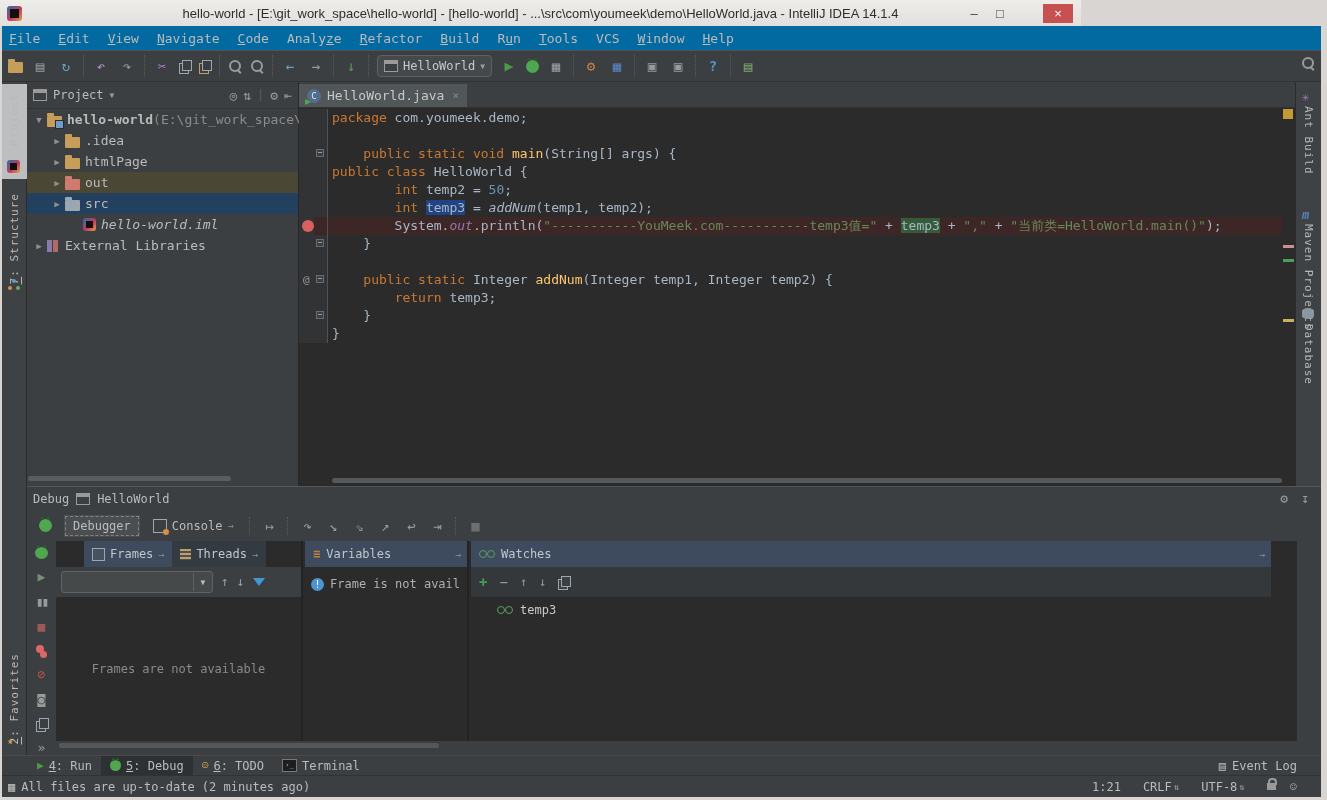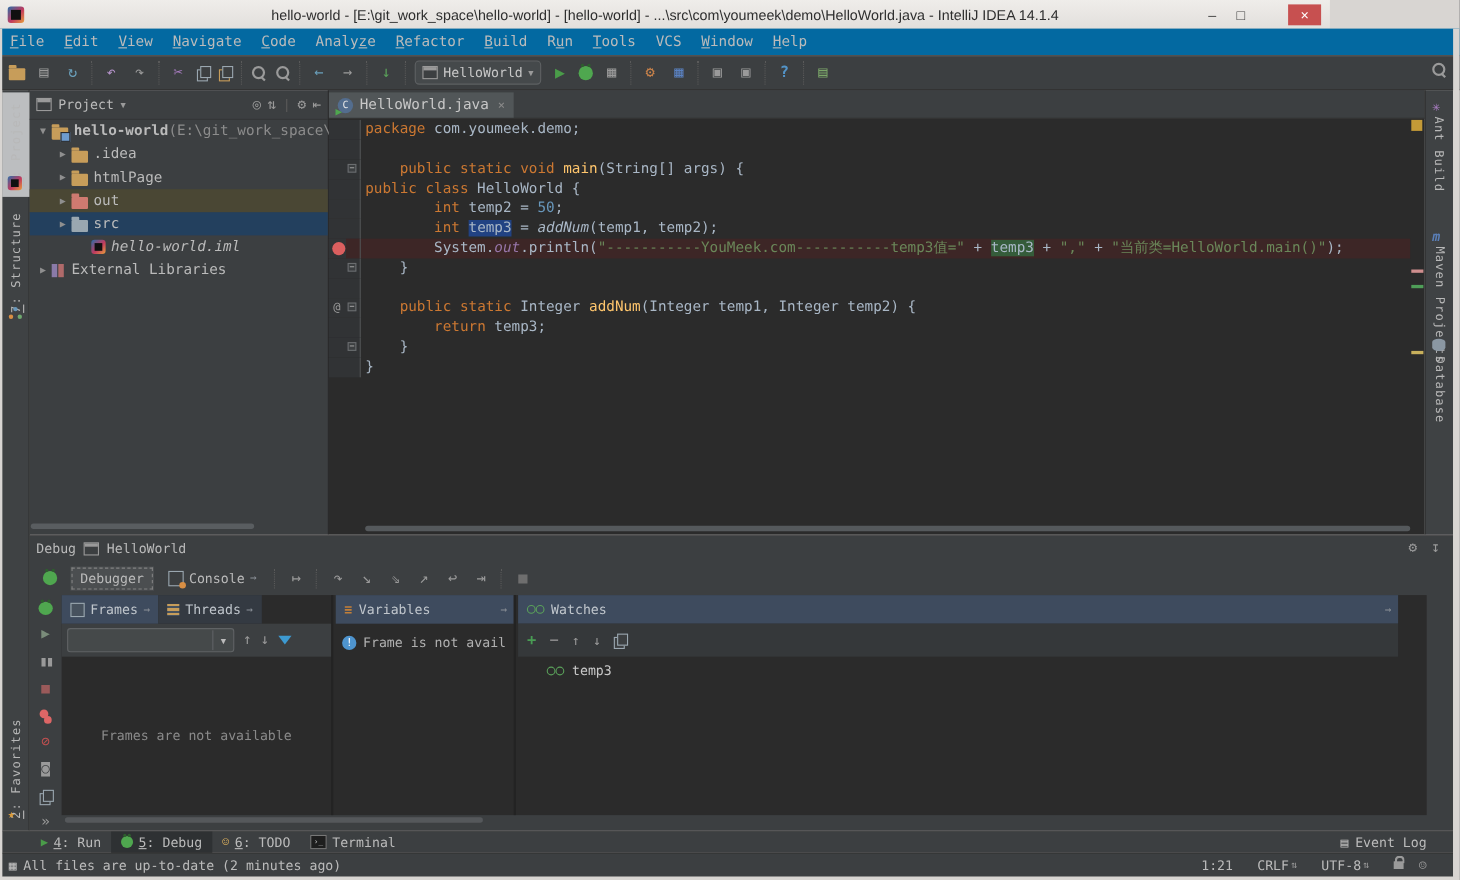--- a/index.html
+++ b/index.html
@@ -2,21 +2,21 @@
 <html><head>
 <meta charset="utf-8">
 <style>
   html,body{margin:0;padding:0;background:#888;}
   #screen{position:relative;width:1327px;height:800px;background:#d8d5d2;overflow:hidden;
           font-family:"DejaVu Sans Mono","Liberation Mono",monospace;font-size:12px;color:#bbbbbb;}
   .abs{position:absolute;}
   u{text-decoration:underline;}
 
   
-  #titlebar{left:0;top:0;width:1209px;height:26px;background:linear-gradient(#efedea,#e2dfdc);
+  #titlebar{left:0;top:0;width:1081px;height:26px;background:linear-gradient(#efedea,#e2dfdc);
             display:flex;align-items:center;font-family:"Liberation Sans",sans-serif;font-size:13px;color:#2e2e2e;}
   #title-text{position:absolute;left:0;right:0;text-align:center;}
   .i-ij{display:inline-block;width:15px;height:15px;border-radius:3px;
         background:linear-gradient(135deg,#2a6ea8 0%,#c23a5e 55%,#e8a13b 100%);position:relative;}
   .i-ij::after{content:"";position:absolute;left:3px;top:3px;right:3px;bottom:3px;background:#101010;}
   #tb-logo{margin-left:7px;z-index:2;}
   .wbtn{width:26px;height:19px;display:flex;align-items:center;justify-content:center;color:#444;}
   #btn-close{background:#c75050;color:#fff;width:30px;}
 
   
@@ -130,21 +130,21 @@
   .dstep{width:22px;text-align:center;font-size:14px;color:#9a9a9a;}
   .dsep{width:1px;height:18px;border-left:1px dotted #5a5a5a;margin:0 3px;}
   #debug-lstrip{position:absolute;left:0;top:54px;width:29px;height:214px;display:flex;flex-direction:column;align-items:center;gap:11px;padding-top:6px;box-sizing:border-box;}
   .dlicon{font-size:13px;color:#9a9a9a;line-height:14px;}
   .i-bps{display:inline-block;width:12px;height:13px;position:relative;}
   .i-bps::before{content:"";position:absolute;left:0;top:0;width:8px;height:8px;border-radius:50%;background:#d66;}
   .i-bps::after{content:"";position:absolute;left:4px;top:6px;width:7px;height:7px;border-radius:50%;background:#d66;}
   #debug-body{position:absolute;left:29px;top:54px;width:1241px;height:200px;background:#2b2b2b;}
   .hdr-blue{background:#3e4b5e;height:26px;display:flex;align-items:center;font-size:12px;color:#c0c6cc;}
   #frames-col{position:absolute;left:0;top:0;width:247px;height:200px;border-right:2px solid #232323;box-sizing:border-box;}
-  #frames-tabs{display:flex;height:26px;}
+  #frames-tabs{display:flex;height:26px;padding-left:28px;}
   .ftab{display:flex;align-items:center;gap:5px;padding:0 8px;background:#3e4b5e;color:#c0c6cc;font-size:12px;}
   .ftab.threads{background:#343a42;}
   .ftab .mini{color:#8a8f96;font-size:10px;}
   .i-frames{display:inline-block;width:11px;height:11px;border:1px solid #9aa7b0;background:#47525e;}
   .i-threads{display:inline-block;width:11px;height:11px;background:repeating-linear-gradient(#c79d5a 0 2px,#47525e 2px 4px);}
   #frames-toolbar{height:30px;background:#3c3f41;display:flex;align-items:center;gap:8px;padding:0 5px;}
   #thread-combo{width:150px;height:20px;background:#45494a;border:1px solid #606365;border-radius:3px;display:flex;align-items:center;justify-content:flex-end;}
   #thread-combo .cbtn{width:18px;height:18px;border-left:1px solid #606365;display:flex;align-items:center;justify-content:center;color:#bbb;font-size:8px;}
   .i-funnel{display:inline-block;width:0;height:0;border-left:6px solid transparent;border-right:6px solid transparent;border-top:8px solid #3d9ad1;}
   #frames-empty{position:absolute;left:0;top:56px;right:0;bottom:0;display:flex;align-items:center;justify-content:center;color:#8a8a8a;font-size:12px;}

